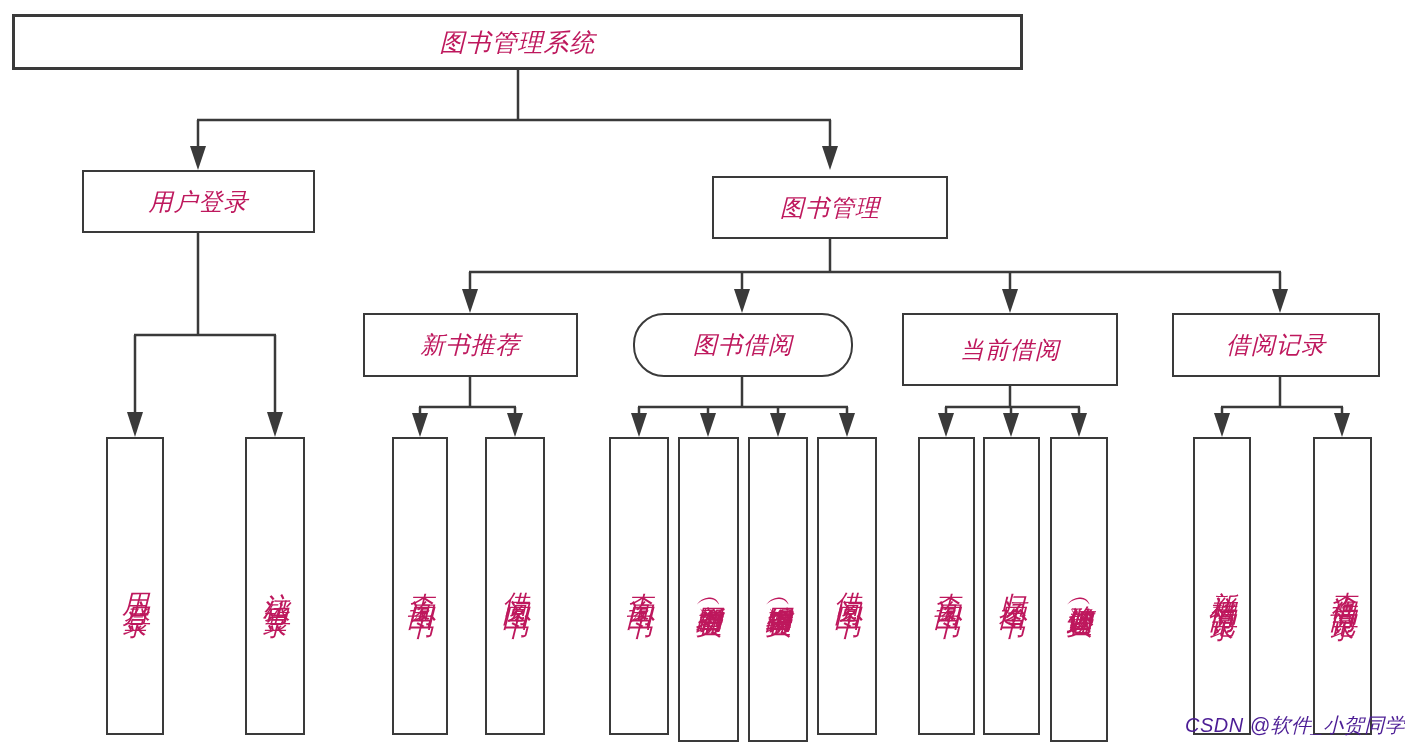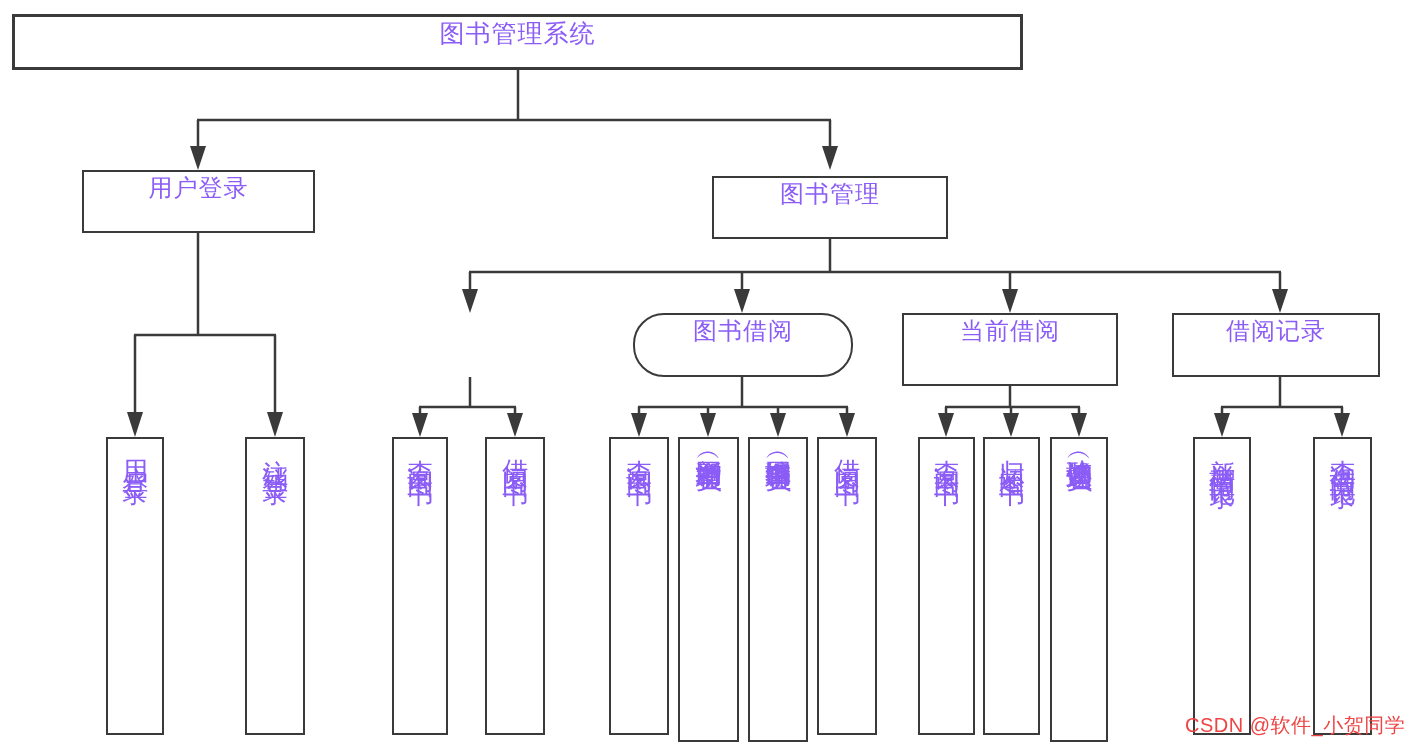--- a/index.html
+++ b/index.html
@@ -11,44 +11,46 @@
     overflow:hidden;
   }
   svg.edges{position:absolute;left:0;top:0;z-index:1;}
   svg.edges line{stroke:#3a3a3a;stroke-width:2.5;}
   svg.edges polygon{fill:#3a3a3a;stroke:none;}
   .box{
     position:absolute;
     box-sizing:border-box;
     background:#ffffff;
     border:2.5px solid #3a3a3a;
-    display:flex;justify-content:center;
-    color:#8b5cf6;
+    display:flex;align-items:center;justify-content:center;
+    color:#be185d;
     z-index:2;
+    font-style:italic;
   }
   .root-box{border-width:3px;font-size:25px;letter-spacing:1px;}
   .h-box{font-size:24px;letter-spacing:1px;}
   .v-box{font-size:26px;}
   .v-box span{
     writing-mode:vertical-rl;
     text-orientation:mixed;
     line-height:1.05;
     display:block;
   }
   .ls-loose span{letter-spacing:7px;}
   .ls-med span{letter-spacing:5px;}
   .ls-tight span{letter-spacing:1px;}
   .watermark{
     position:absolute;
     left:1185px;top:712px;
     font-size:20px;
-    color:#ef4444;
+    color:#4c1d95;
     letter-spacing:0.5px;
     white-space:nowrap;
     z-index:3;
+    font-style:italic;
   }
 </style>
 </head>
 <body>
 
 <div id="stage">
 
   <svg class="edges" width="1405" height="747" viewBox="0 0 1405 747">
 
     <line x1="518" y1="70" x2="518" y2="120"></line>
@@ -115,20 +117,23 @@
     <span>图书管理系统</span>
   </div>
 
   <div class="box h-box" style="left:82px;top:170px;width:233px;height:63px;">
     <span>用户登录</span>
   </div>
   <div class="box h-box" style="left:712px;top:176px;width:236px;height:63px;">
     <span>图书管理</span>
   </div>
 
+  <div class="box h-box" style="left:363px;top:313px;width:215px;height:64px;">
+    <span>新书推荐</span>
+  </div>
   <div class="box h-box" style="left:633px;top:313px;width:220px;height:64px;border-radius:31px;">
     <span>图书借阅</span>
   </div>
   <div class="box h-box" style="left:902px;top:313px;width:216px;height:73px;">
     <span>当前借阅</span>
   </div>
   <div class="box h-box" style="left:1172px;top:313px;width:208px;height:64px;">
     <span>借阅记录</span>
   </div>
 

